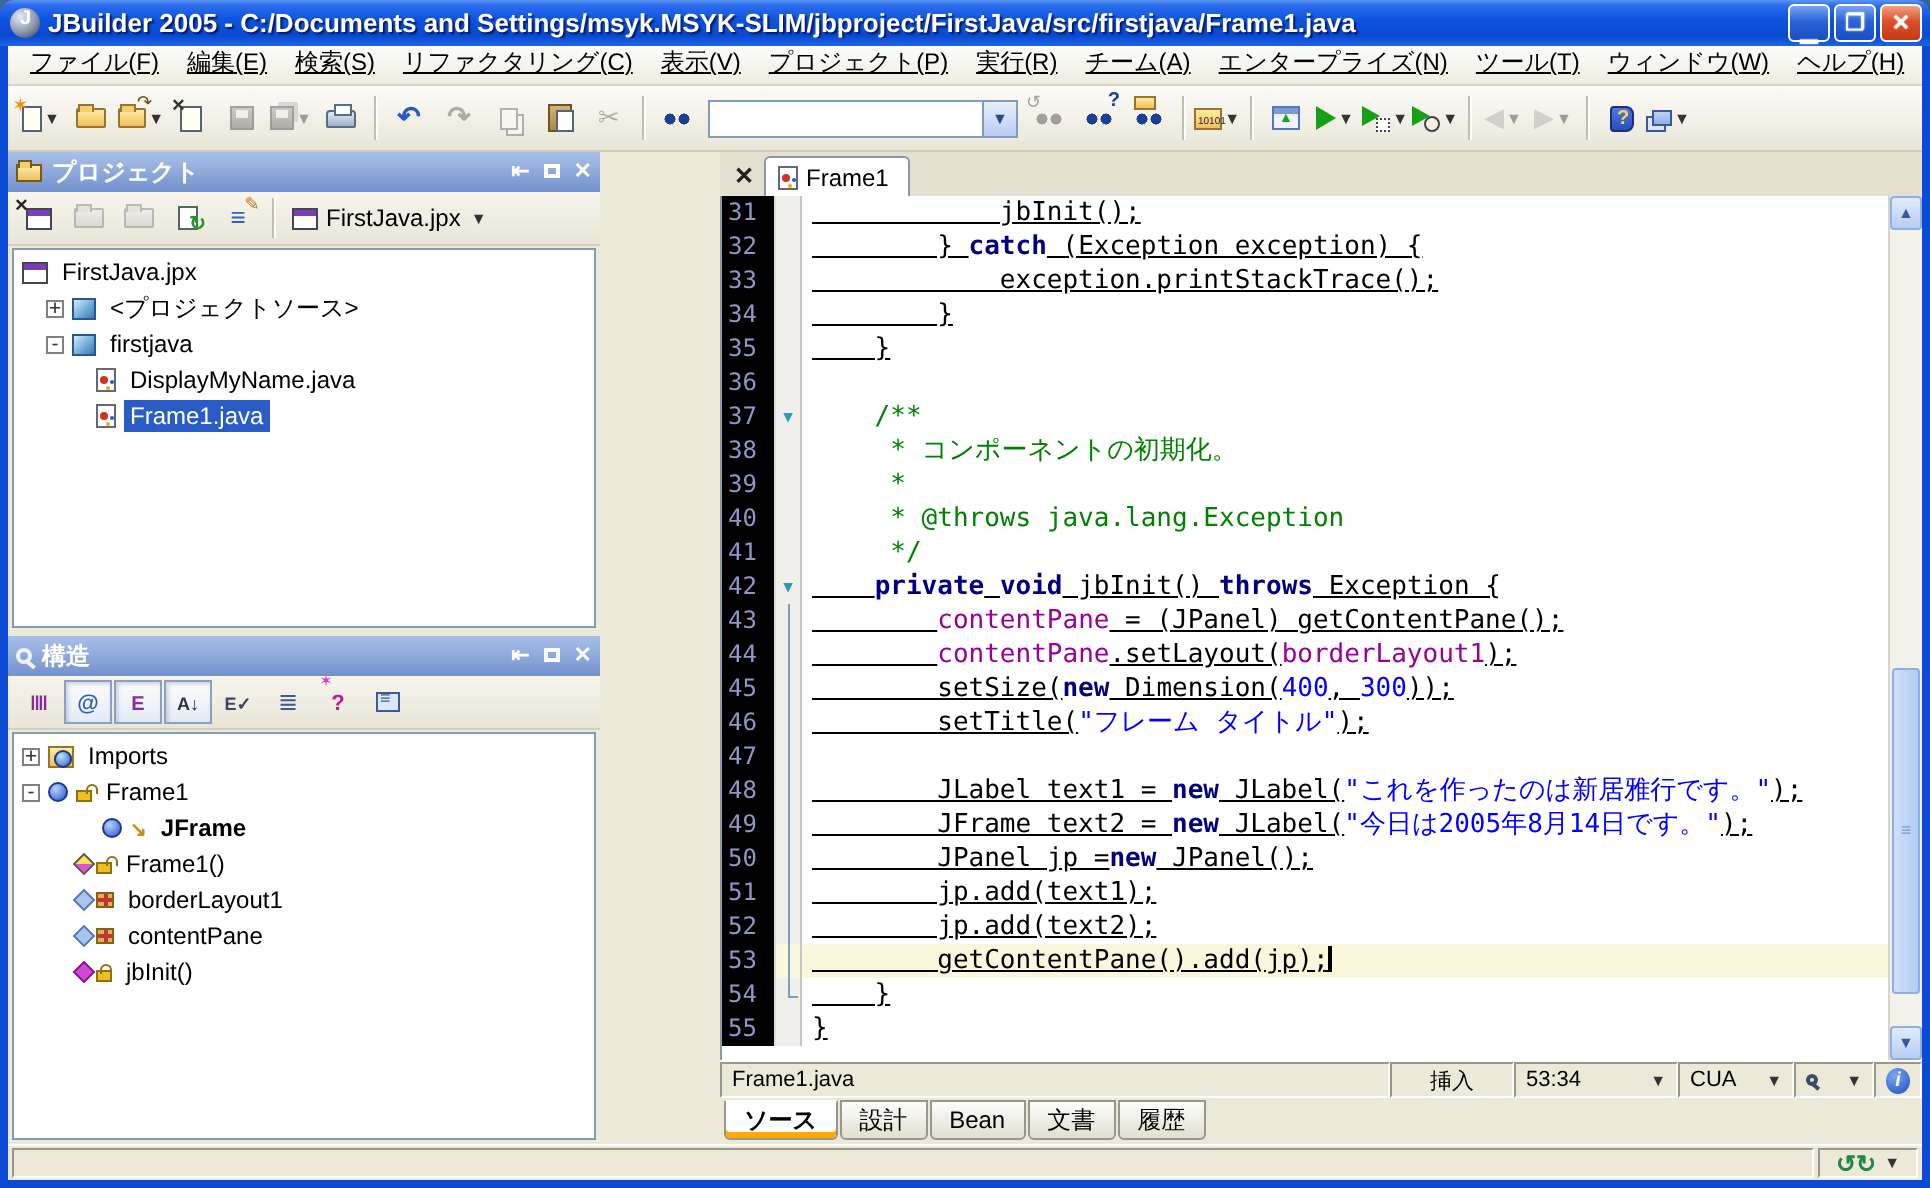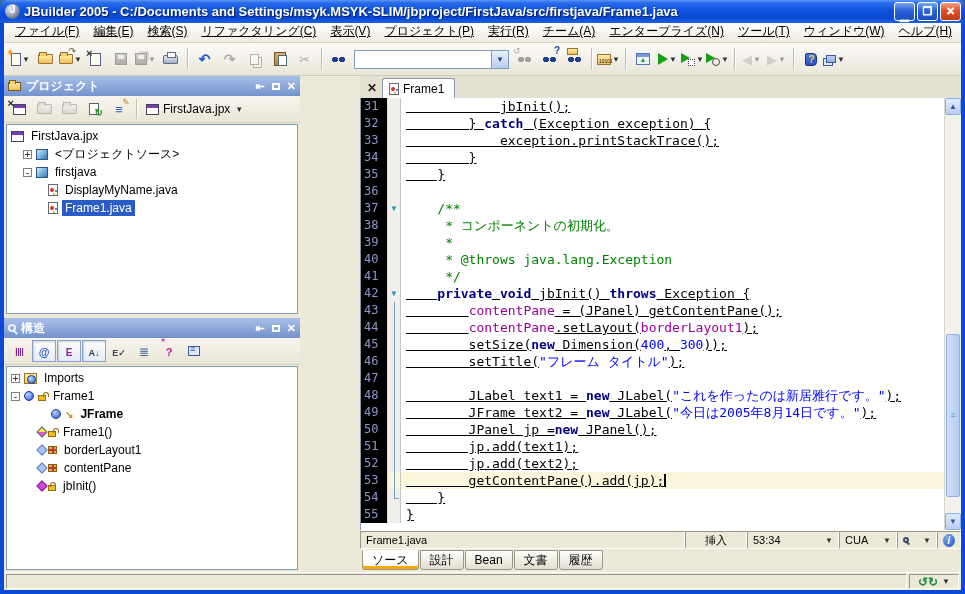--- a/index.html
+++ b/index.html
@@ -209,33 +209,33 @@
   .strack { flex:1; position:relative; }
   .sthumb { position:absolute; left:1px; right:1px; top:55%; height:41%; border:1px solid #8cb0e8; border-radius:2px;
     background:linear-gradient(90deg,#cfe0fb,#b4ccf4); display:flex; align-items:center; justify-content:center; }
   .sthumb::after { content:"≡"; color:#7a9ad0; font-size:9px; }
 
   .estatus { height:19px; flex:0 0 19px; display:flex; background:#ece9d8; border-top:1px solid #fff; font-size:11px; }
   .scell { border:1px solid; border-color:#9a978a #fff #fff #9a978a; background:#ece9d8; display:flex;
     align-items:center; padding:0 5px; gap:3px; }
   .scell.file { flex:1; }
   .scell.c-ins { width:62px; justify-content:center; }
-  .scell.c-caret { width:92px; justify-content:space-between; }
+  .scell.c-caret { width:82px; justify-content:space-between; }
   .scell.c-keymap { width:58px; justify-content:space-between; }
   .scell.c-mag { width:40px; justify-content:space-between; }
   .scell.c-info { width:24px; justify-content:center; }
   .mini-mag { width:6px; height:6px; border:2px solid #3a4a6a; border-radius:50%; position:relative; display:inline-block; }
   .mini-mag::after { content:""; position:absolute; bottom:-3px; right:-3px; width:5px; height:2px; background:#3a4a6a; transform:rotate(40deg); }
   .info-ico { width:13px; height:13px; border-radius:50%; background:radial-gradient(circle at 35% 30%,#7aa8f4,#1a4ec0);
     color:#fff; font-size:10px; font-weight:bold; font-style:italic; display:flex; align-items:center; justify-content:center; }
 
   .viewtabs { height:23px; flex:0 0 23px; display:flex; align-items:flex-start; gap:1px; padding:1px 0 0 2px; background:#ece9d8; }
   .vtab { height:20px; padding:0 9px; display:flex; align-items:center; font-size:12px; background:linear-gradient(#fdfdfb,#e2dfd0);
     border:1px solid #9a978a; border-radius:0 0 3px 3px; border-top:1px solid #9a978a; }
-  .vtab.active { background:#fff; border-top:1px solid #fff; box-shadow:inset 0 -3px 0 var(--accent); font-weight:normal; }
+  .vtab.active { background:#fff; border-top:1px solid #fff; box-shadow:inset 0 -3px 0 var(--accent); font-weight:bold; }
 
   
   .wstatus { height:18px; flex:0 0 18px; display:flex; align-items:stretch; background:#ece9d8; border-top:1px solid #fff; gap:2px; padding:1px 2px; }
   .wcell { border:1px solid; border-color:#9a978a #fff #fff #9a978a; }
   .wcell.long { flex:1; }
   .wcell.syncbox { width:50px; display:flex; align-items:center; justify-content:center; gap:3px; }
   .sync-ico { color:#1f8a3f; font-weight:bold; font-size:12px; line-height:1; }
 </style>
 </head>
 <body>

